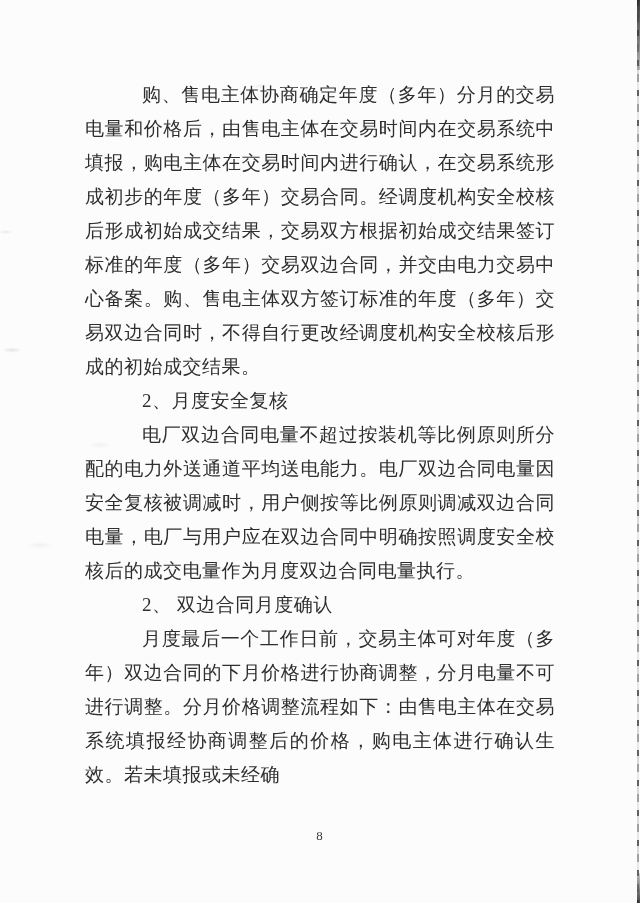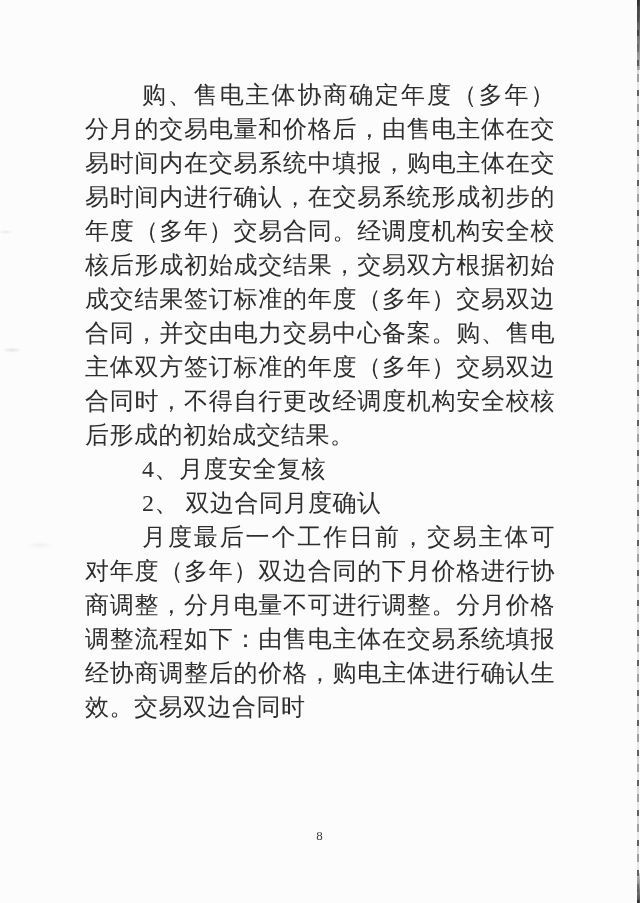--- a/index.html
+++ b/index.html
@@ -29,21 +29,21 @@
       radial-gradient(ellipse 16px 5px at 100px 445px, rgba(130,130,130,.08), transparent 70%);
   }
   .content {
     position: absolute;
     top: 78px;
     left: 85px;
     width: 470px;
   }
   .para {
     margin: 0;
-    font-size: 24px;
+    font-size: 19px;
     line-height: 34px;
     letter-spacing: 0.5px;
     color: var(--ink, #2e2e2e);
     text-align: justify;
     text-justify: inter-ideograph;
     text-indent: 57px;
     word-break: break-all;
   }
   .page-number {
     position: absolute;
@@ -87,23 +87,24 @@
     background: linear-gradient(to top, rgba(40,40,40,.85), rgba(110,110,110,.3));
   }
 </style>
 </head>
 <body>
 
 <div class="page" style="--page-bg: #fcfcfc; --ink: #2e2e2e;">
 
   <div class="content">
     <p class="para">购、售电主体协商确定年度（多年）分月的交易电量和价格后，由售电主体在交易时间内在交易系统中填报，购电主体在交易时间内进行确认，在交易系统形成初步的年度（多年）交易合同。经调度机构安全校核后形成初始成交结果，交易双方根据初始成交结果签订标准的年度（多年）交易双边合同，并交由电力交易中心备案。购、售电主体双方签订标准的年度（多年）交易双边合同时，不得自行更改经调度机构安全校核后形成的初始成交结果。</p>
-    <p class="para">4、月度安全复核</p>
+    <p class="para">2、月度安全复核</p>
+    <p class="para">电厂双边合同电量不超过按装机等比例原则所分配的电力外送通道平均送电能力。电厂双边合同电量因安全复核被调减时，用户侧按等比例原则调减双边合同电量，电厂与用户应在双边合同中明确按照调度安全校核后的成交电量作为月度双边合同电量执行。</p>
     <p class="para">2、 双边合同月度确认</p>
-    <p class="para">月度最后一个工作日前，交易主体可对年度（多年）双边合同的下月价格进行协商调整，分月电量不可进行调整。分月价格调整流程如下：由售电主体在交易系统填报经协商调整后的价格，购电主体进行确认生效。交易双边合同时</p>
+    <p class="para">月度最后一个工作日前，交易主体可对年度（多年）双边合同的下月价格进行协商调整，分月电量不可进行调整。分月价格调整流程如下：由售电主体在交易系统填报经协商调整后的价格，购电主体进行确认生效。若未填报或未经确</p>
   </div>
 
   <div class="page-number">8</div>
 
   <div class="edge-artifact"></div>
   <div class="edge-artifact-top"></div>
   <div class="edge-artifact-bottom"></div>
 
 </div>
 

